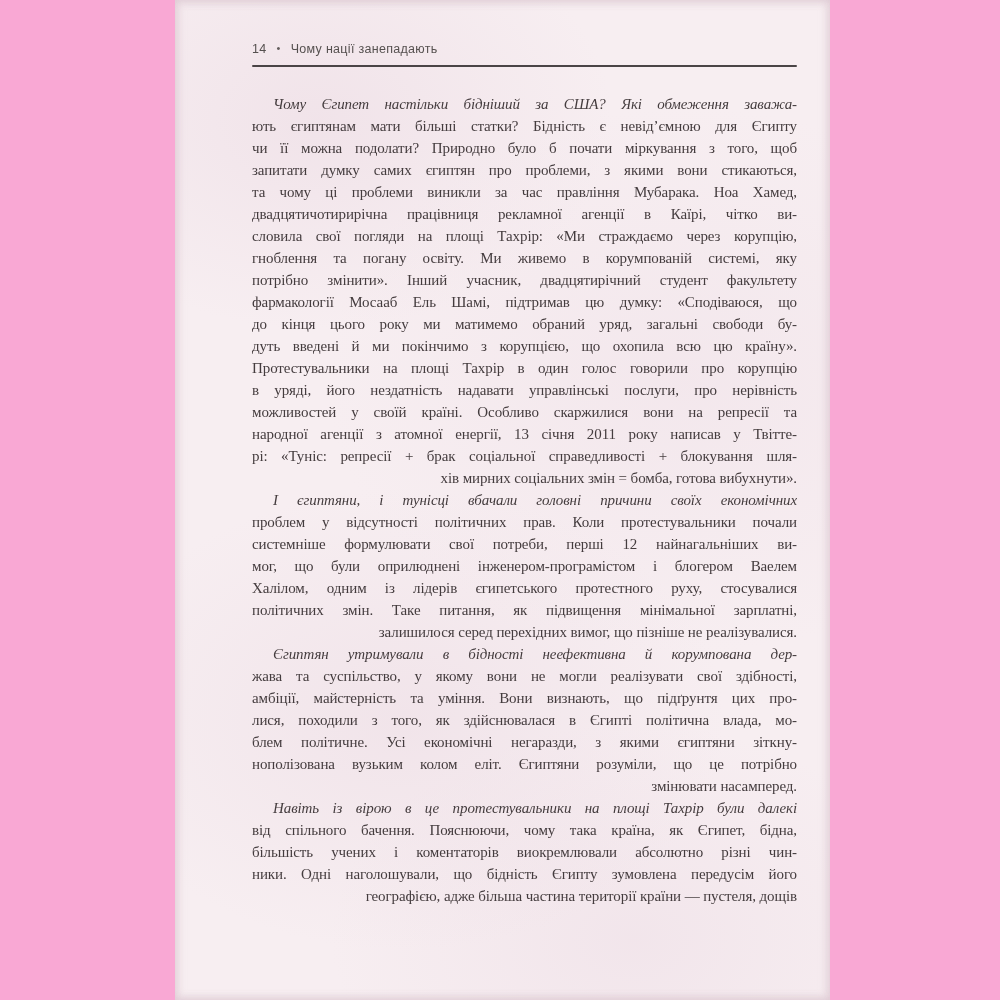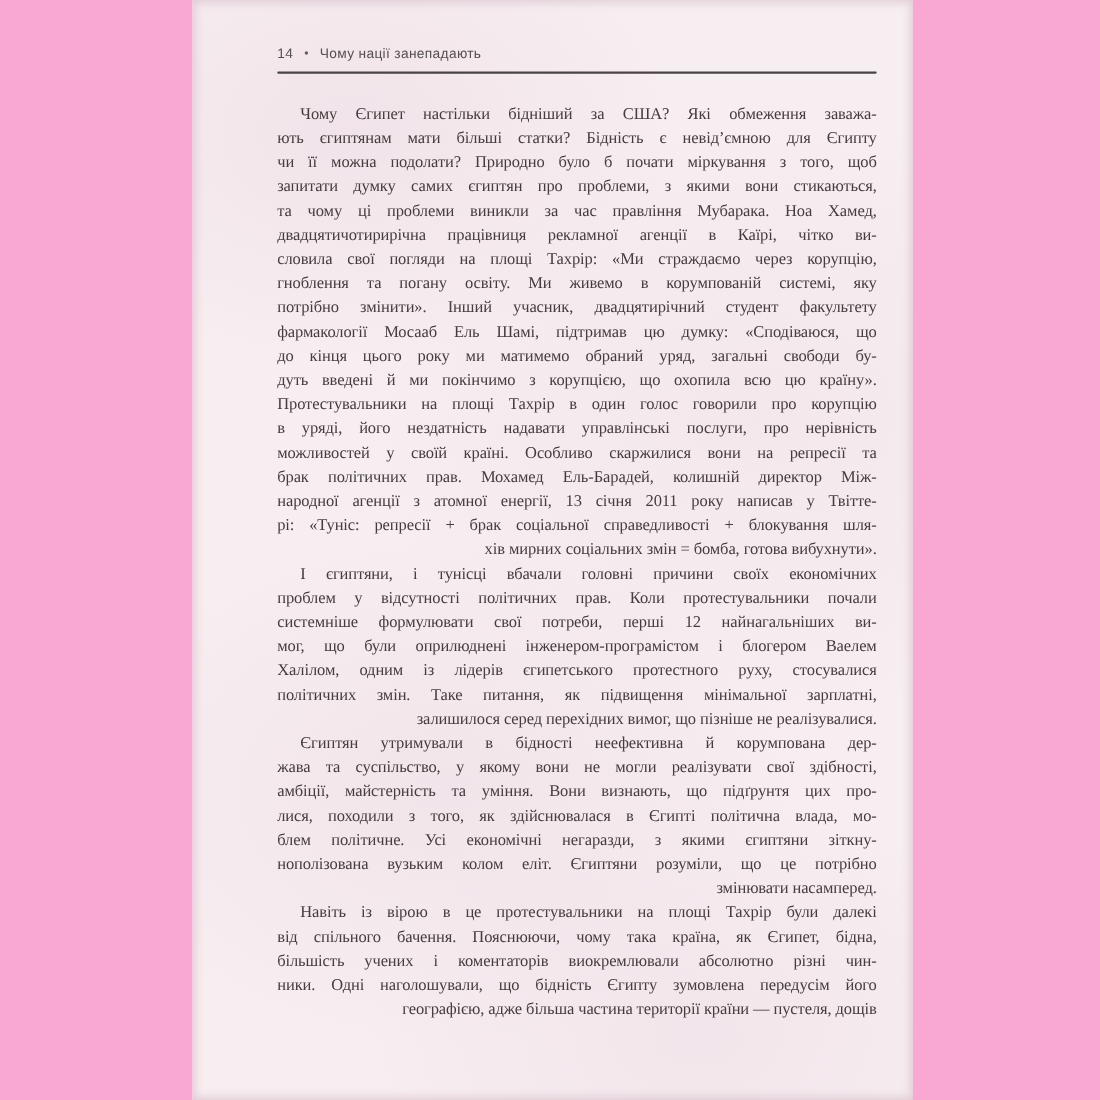--- a/index.html
+++ b/index.html
@@ -72,21 +72,21 @@
   .para { margin: 0; padding: 0; }
   .line {
     line-height: 22px;
     min-height: 22px;
     text-align: right;
   }
   .line.just {
     text-align: justify;
     text-align-last: justify;
   }
-  .line.first { text-indent: 21px; }
+  .line.first { text-indent: 21px; font-style: italic; }
 </style>
 </head>
 <body>
 
 <div class="scan-bg">
   <div class="paper">
     <div class="content">
 
       <div class="header">
         <span class="pg-num">14</span><span class="sep">•</span><span>Чому нації занепадають</span>
@@ -104,21 +104,20 @@
             <div class="line just">двадцятичотирирічна працівниця рекламної агенції в Каїрі, чітко ви-</div>
             <div class="line just">словила свої погляди на площі Тахрір: «Ми страждаємо через корупцію,</div>
             <div class="line just">гноблення та погану освіту. Ми живемо в корумпованій системі, яку</div>
             <div class="line just">потрібно змінити». Інший учасник, двадцятирічний студент факультету</div>
             <div class="line just">фармакології Мосааб Ель Шамі, підтримав цю думку: «Сподіваюся, що</div>
             <div class="line just">до кінця цього року ми матимемо обраний уряд, загальні свободи бу-</div>
             <div class="line just">дуть введені й ми покінчимо з корупцією, що охопила всю цю країну».</div>
             <div class="line just">Протестувальники на площі Тахрір в один голос говорили про корупцію</div>
             <div class="line just">в уряді, його нездатність надавати управлінські послуги, про нерівність</div>
             <div class="line just">можливостей у своїй країні. Особливо скаржилися вони на репресії та</div>
-            <div class="line just">брак політичних прав. Мохамед Ель-Барадей, колишній директор Між-</div>
             <div class="line just">народної агенції з атомної енергії, 13 січня 2011 року написав у Твітте-</div>
             <div class="line just">рі: «Туніс: репресії + брак соціальної справедливості + блокування шля-</div>
             <div class="line">хів мирних соціальних змін = бомба, готова вибухнути».</div>
           </div>
           <div class="para">
             <div class="line first just">І єгиптяни, і тунісці вбачали головні причини своїх економічних</div>
             <div class="line just">проблем у відсутності політичних прав. Коли протестувальники почали</div>
             <div class="line just">системніше формулювати свої потреби, перші 12 найнагальніших ви-</div>
             <div class="line just">мог, що були оприлюднені інженером-програмістом і блогером Ваелем</div>
             <div class="line just">Халілом, одним із лідерів єгипетського протестного руху, стосувалися</div>

